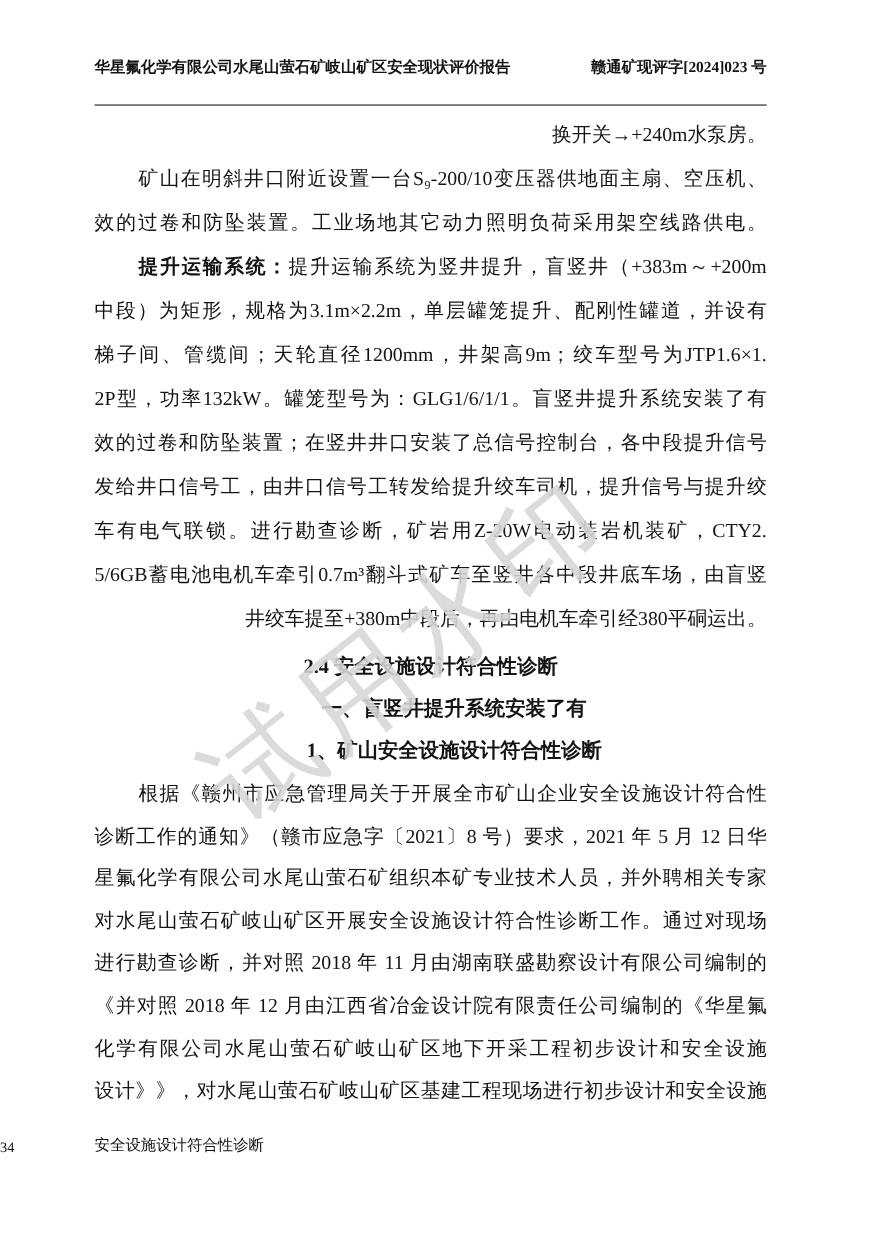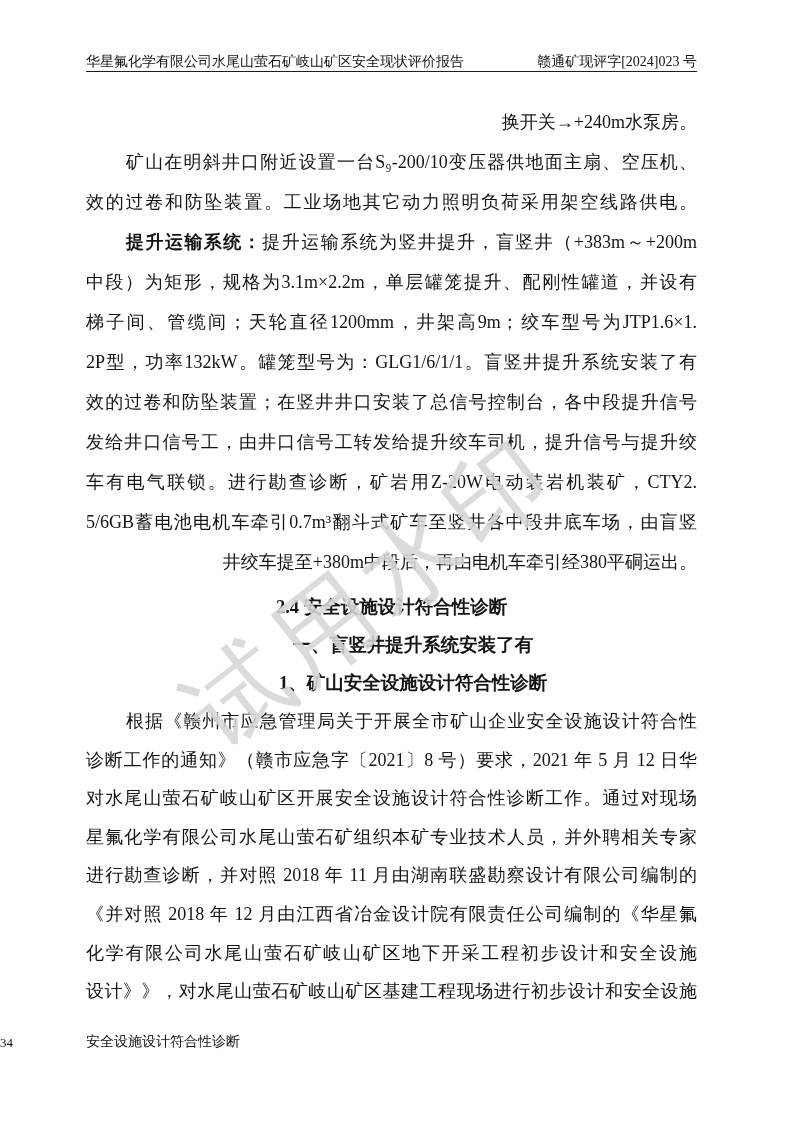--- a/index.html
+++ b/index.html
@@ -10,23 +10,24 @@
     background:#ffffff;
     overflow:hidden;
     font-family:"Liberation Serif","DejaVu Serif",serif;
     color:#141414;
   }
   
   .header {
     position:absolute; left:86px; top:53px; width:611px;
     display:flex; justify-content:space-between; align-items:flex-end;
     font-size:14px; line-height:18px;
-    padding-bottom:0;
+    padding-bottom:24px;
     border-bottom:1.6px solid #1c1c1c;
     z-index:2;
+    font-weight:bold;
   }
   
   .doc-body {
     position:absolute; left:86px; top:102px; width:611px;
     font-size:18px; z-index:1;
   }
   .line {
     height:40px; line-height:40px;
     overflow:hidden;
     text-align:right;
@@ -91,22 +92,22 @@
 
     <div class="headings">
       <div class="heading">2.4 安全设施设计符合性诊断</div>
       <div class="heading h-ind">一、盲竖井提升系统安装了有</div>
       <div class="heading h-ind">1、矿山安全设施设计符合性诊断</div>
     </div>
 
     <div id="sec2" class="sec2">
         <div class="line ind j">根据《赣州市应急管理局关于开展全市矿山企业安全设施设计符合性</div>
         <div class="line j">诊断工作的通知》（赣市应急字〔2021〕8 号）要求，2021 年 5 月 12 日华</div>
+        <div class="line j">星氟化学有限公司水尾山萤石矿组织本矿专业技术人员，并外聘相关专家</div>
         <div class="line j">对水尾山萤石矿岐山矿区开展安全设施设计符合性诊断工作。通过对现场</div>
-        <div class="line j">星氟化学有限公司水尾山萤石矿组织本矿专业技术人员，并外聘相关专家</div>
         <div class="line j">进行勘查诊断，并对照 2018 年 11 月由湖南联盛勘察设计有限公司编制的</div>
         <div class="line j">《并对照 2018 年 12 月由江西省冶金设计院有限责任公司编制的《华星氟</div>
         <div class="line j">化学有限公司水尾山萤石矿岐山矿区地下开采工程初步设计和安全设施</div>
         <div class="line j">设计》》，对水尾山萤石矿岐山矿区基建工程现场进行初步设计和安全设施</div>
       </div>
 
   </div>
 
   <div class="watermark">试用水印</div>
 

